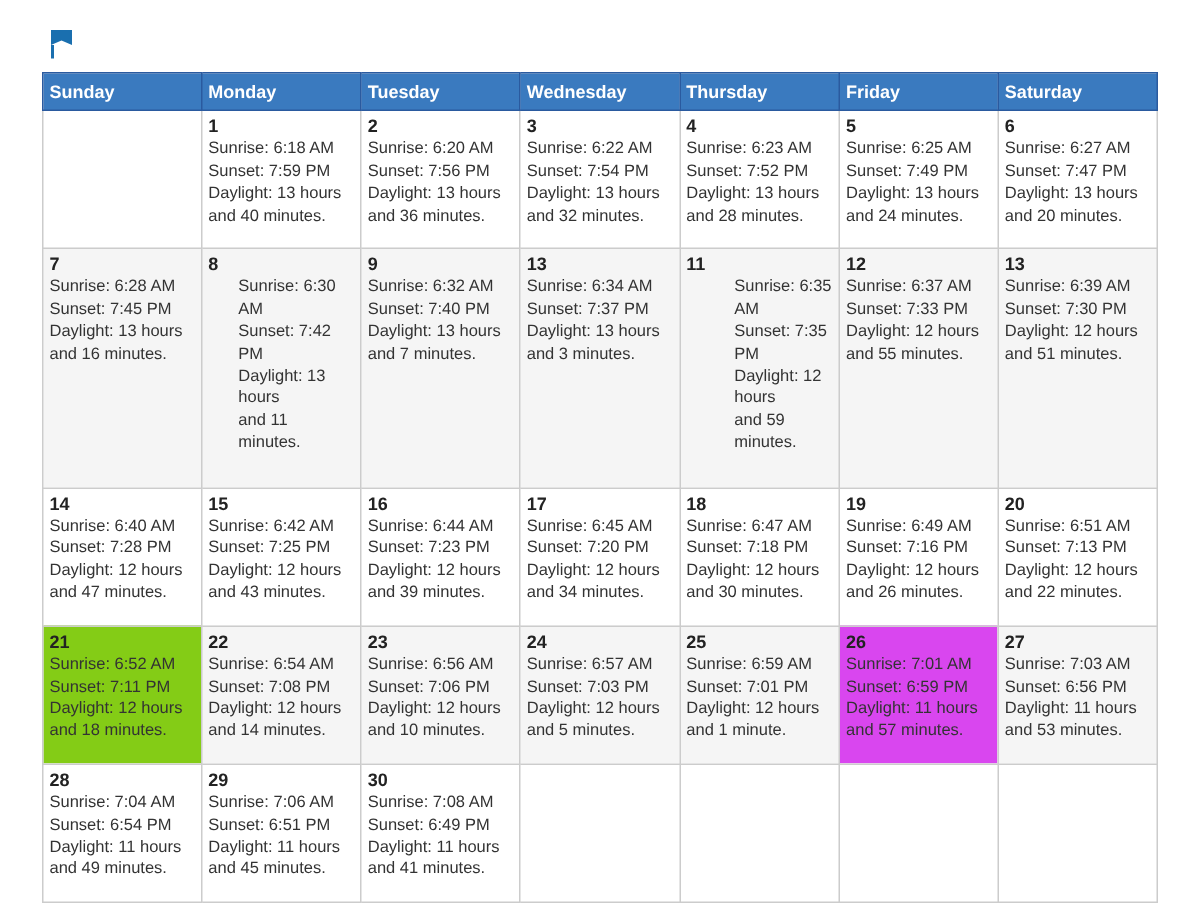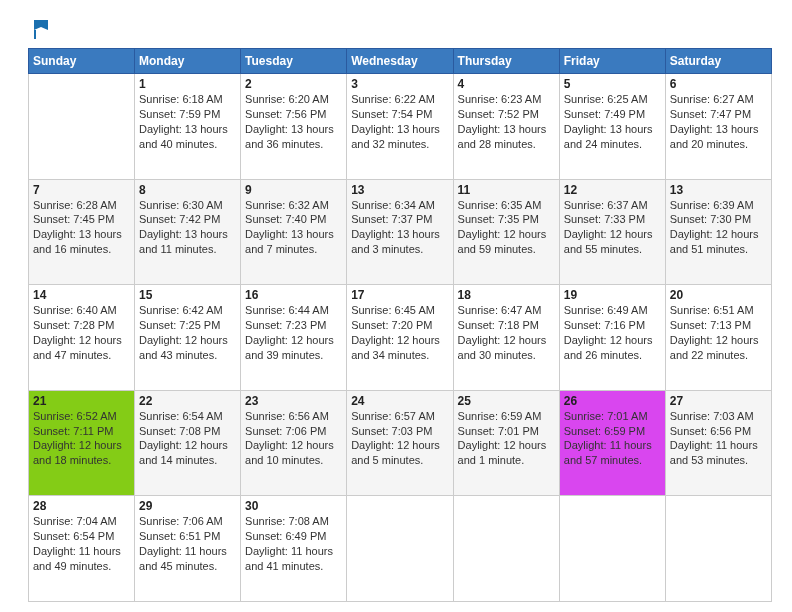--- a/index.html
+++ b/index.html
@@ -169,42 +169,42 @@
         <tr>
           <td style="background: rgb(245, 245, 245);">
             <span class="day-number">7</span>
             <div class="day-info" style="white-space: pre-line;">Sunrise: 6:28 AM
 Sunset: 7:45 PM
 Daylight: 13 hours
 and 16 minutes.</div>
           </td>
           <td style="background: rgb(245, 245, 245);">
             <span class="day-number">8</span>
-            <div class="day-info" style="white-space: pre-line;">Sunrise: 6:30 AM
+            <div class="day-info" style="white-space: pre-line; margin-left: 20px;">Sunrise: 6:30 AM
 Sunset: 7:42 PM
 Daylight: 13 hours
 and 11 minutes.</div>
           </td>
           <td style="background: rgb(245, 245, 245);">
             <span class="day-number">9</span>
             <div class="day-info" style="white-space: pre-line;">Sunrise: 6:32 AM
 Sunset: 7:40 PM
 Daylight: 13 hours
 and 7 minutes.</div>
           </td>
           <td style="background: rgb(245, 245, 245);">
             <span class="day-number">13</span>
             <div class="day-info" style="white-space: pre-line;">Sunrise: 6:34 AM
 Sunset: 7:37 PM
 Daylight: 13 hours
 and 3 minutes.</div>
           </td>
           <td style="background: rgb(245, 245, 245);">
             <span class="day-number">11</span>
-            <div class="day-info" style="white-space: pre-line;">Sunrise: 6:35 AM
+            <div class="day-info" style="white-space: pre-line; margin-left: 32px;">Sunrise: 6:35 AM
 Sunset: 7:35 PM
 Daylight: 12 hours
 and 59 minutes.</div>
           </td>
           <td style="background: rgb(245, 245, 245);">
             <span class="day-number">12</span>
             <div class="day-info" style="white-space: pre-line;">Sunrise: 6:37 AM
 Sunset: 7:33 PM
 Daylight: 12 hours
 and 55 minutes.</div>

